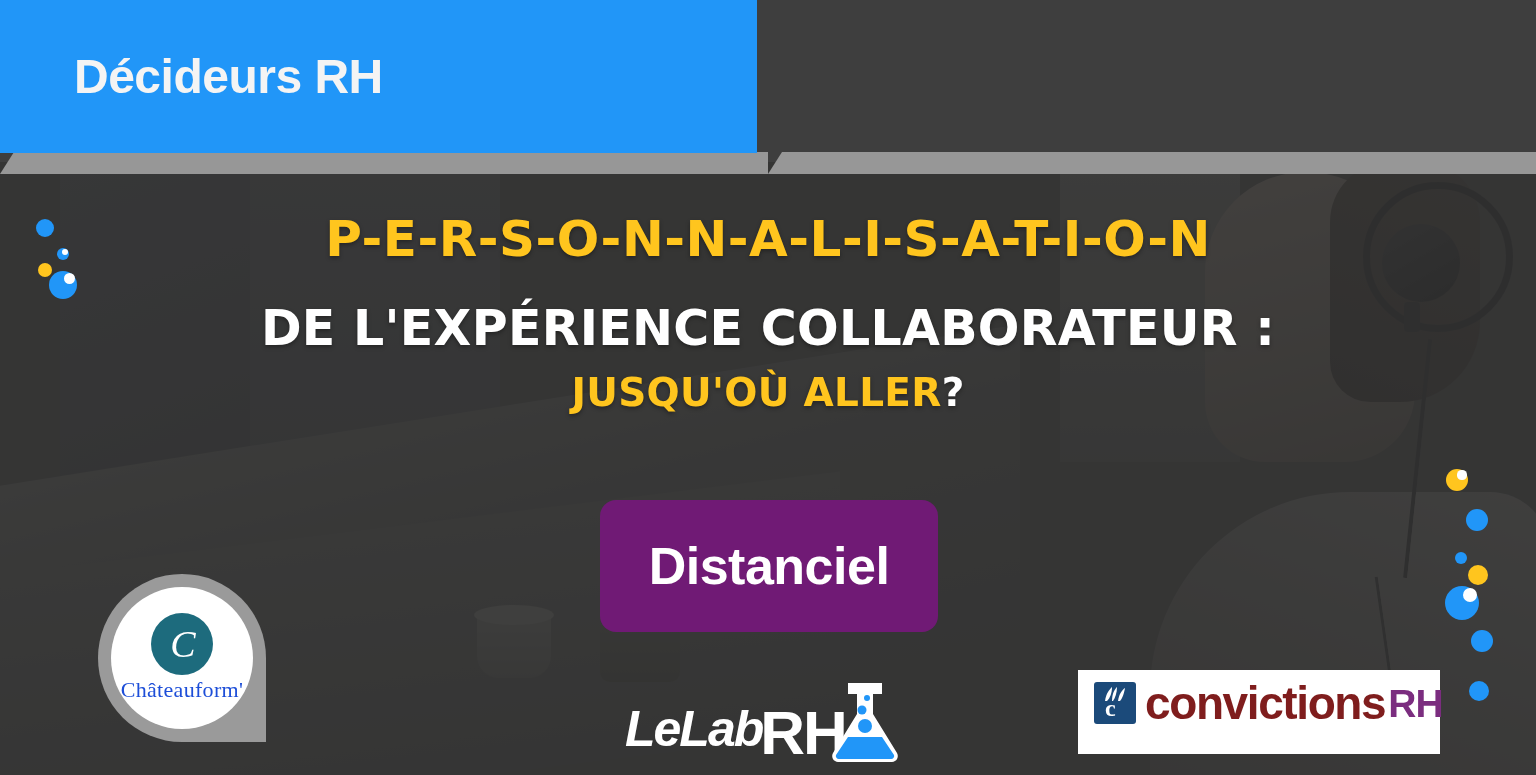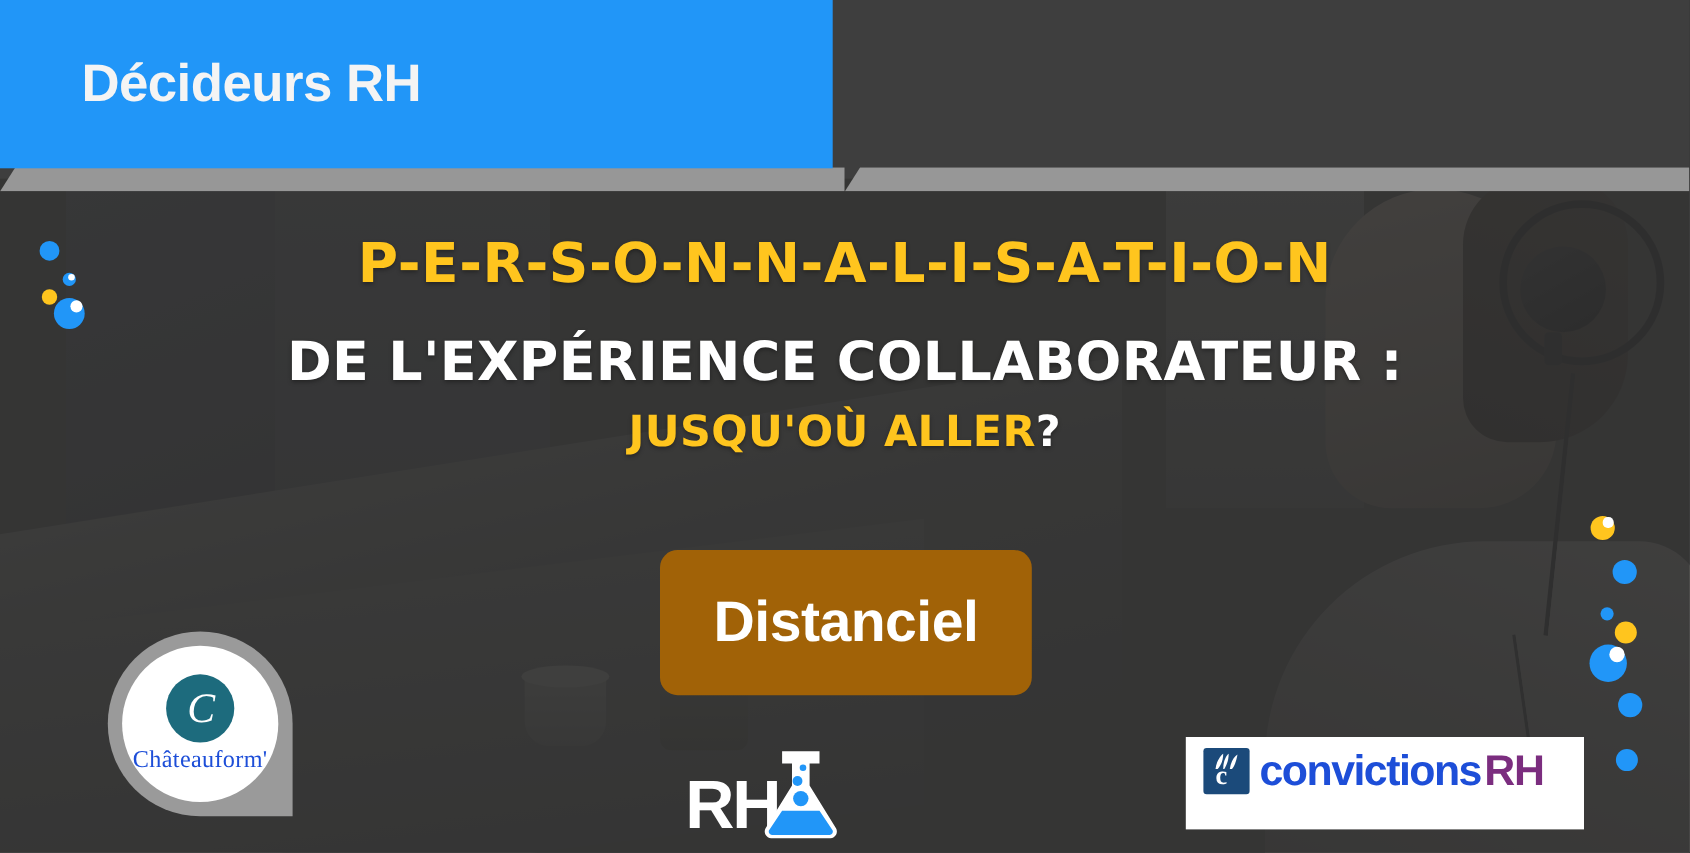--- a/index.html
+++ b/index.html
@@ -160,21 +160,21 @@
     font-weight:bold; font-size:39px; color:#ffffff;
     letter-spacing:0.3px; display:block;
     text-shadow:0 2px 4px rgba(0,0,0,0.35);
     margin-top:20px;
   }
   #title-line3 .yellow { color:#ffc51e; }
 
   
   #cta-distanciel {
     position:absolute; left:600px; top:500px; width:338px; height:132px;
-    background:#a16207; border-radius:16px;
+    background:#701a75; border-radius:16px;
     display:flex; align-items:center; justify-content:center;
     border:none; cursor:pointer;
   }
   #cta-distanciel-label {
     color:#ffffff; font-weight:bold; font-size:52px; letter-spacing:-0.5px;
   }
 
   
   .dot { position:absolute; border-radius:50%; }
   .dot .hl {
@@ -233,21 +233,21 @@
     width:42px; height:42px; background:#1b4a7a; border-radius:3px;
     position:relative; flex:none; margin-right:9px;
   }
   #conv-icon .leafset { position:absolute; left:9px; top:5px; }
   #conv-icon .cglyph {
     position:absolute; left:11px; top:14px; color:#ffffff;
     font-family:"Liberation Serif", serif; font-size:24px;
     font-weight:bold; line-height:1;
   }
   #conv-convictions {
-    color:#1d4ed8; font-size:39px; font-weight:bold;
+    color:#7f1d1d; font-size:46px; font-weight:bold;
     letter-spacing:-1.4px; line-height:1;
   }
   #conv-rh {
     color:#7b2d7f; font-size:39px; font-weight:bold;
     letter-spacing:-1px; line-height:1; margin-left:3px;
   }
   #conv-tagline {
     text-align:right; color:#44506b; font-size:19px;
     letter-spacing:0.1px; margin-top:2px; padding-right:2px;
   }
@@ -327,20 +327,21 @@
 <div id="logo-chateauform">
   <div id="chateauform-inner">
     <div id="chateauform-mark">
       <span>C</span>
     </div>
     <div id="chateauform-name">Châteauform'</div>
   </div>
 </div>
 
 <div id="logo-lelabrh">
+  <span id="lelab-word">LeLab</span>
   <span id="lelab-rh">RH</span>
   <svg id="lelab-flask" width="74" height="84" viewBox="0 0 74 84">
     <path d="M20 4 h34 v11 h-9 v20 L69 74 a6 6 0 0 1 -5 9 H10 a6 6 0 0 1 -5 -9 L29 35 V15 h-9 z" fill="#ffffff"></path>
     <path d="M20 58 h34 l12 18 a3 3 0 0 1 -3 4 H11 a3 3 0 0 1 -3 -4 z" fill="#2196f8"></path>
     <circle cx="37" cy="47" r="7" fill="#2196f8"></circle>
     <circle cx="34" cy="31" r="4.5" fill="#2196f8"></circle>
     <circle cx="39" cy="19" r="3" fill="#2196f8"></circle>
   </svg>
 </div>
 

